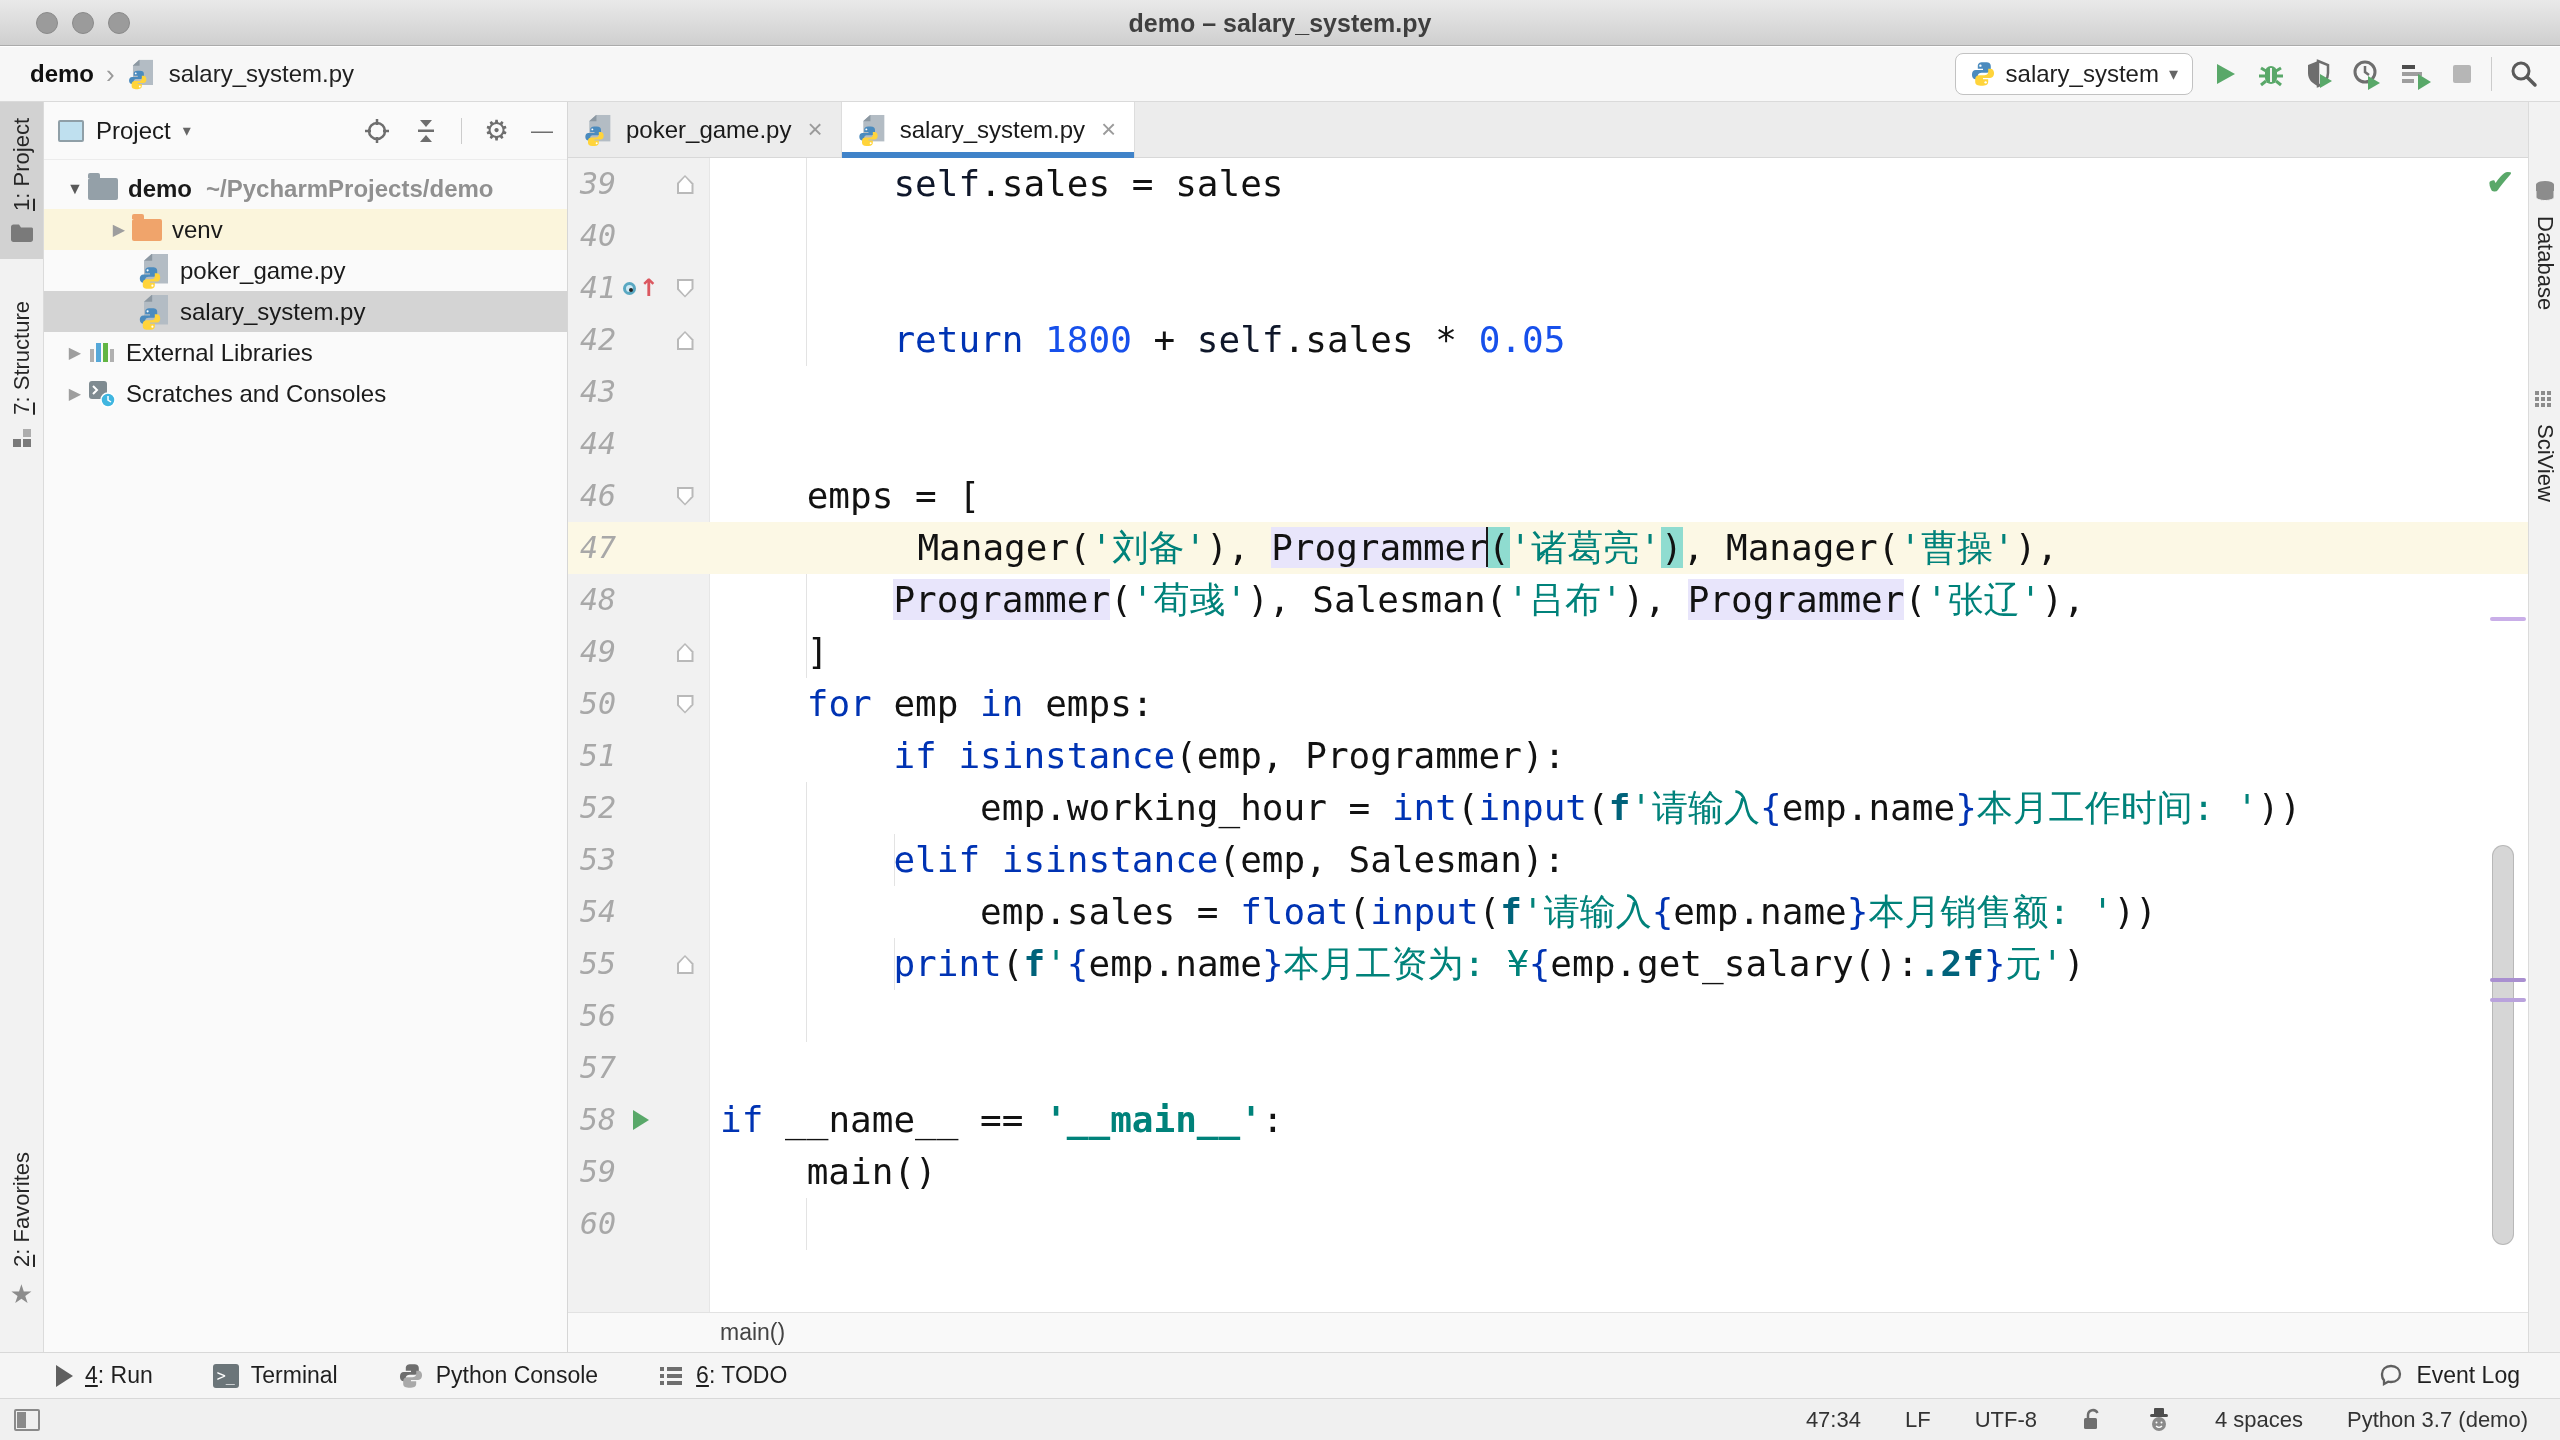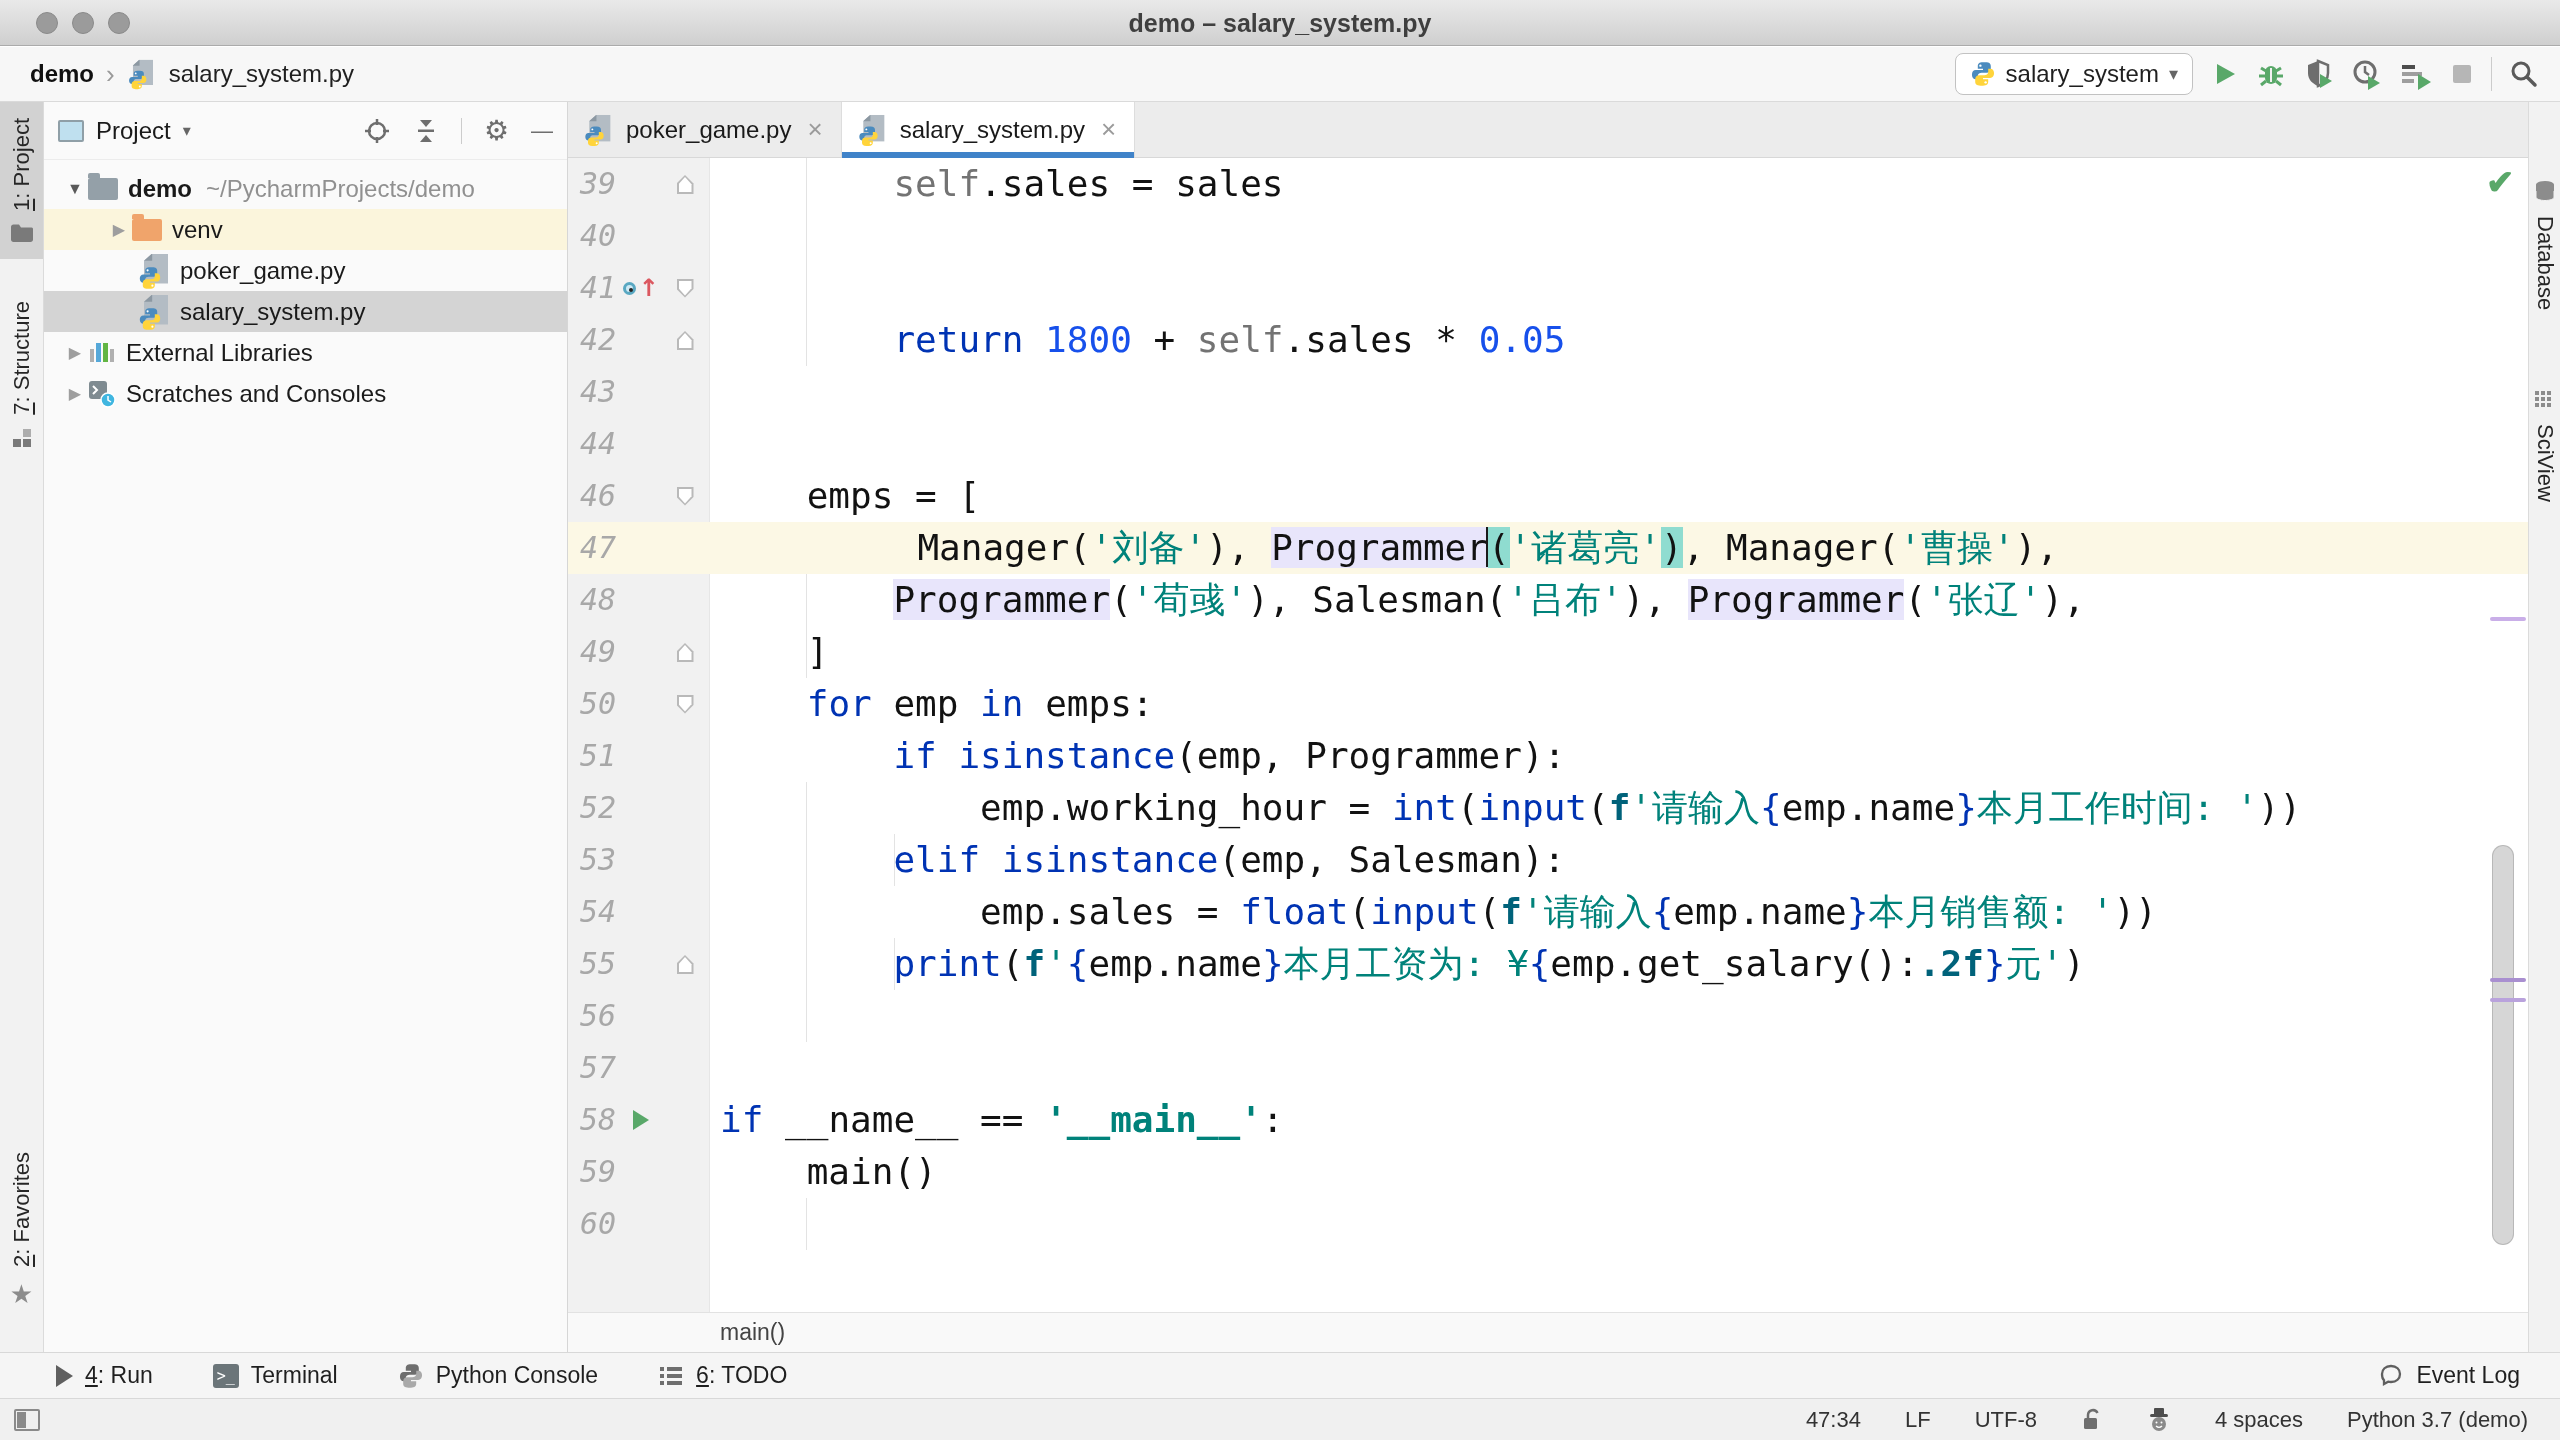--- a/index.html
+++ b/index.html
@@ -49,21 +49,21 @@
   .proj-header .ptitle{font-size:24px;color:#1A1A1A;}
   .proj-header .dd{font-size:16px;color:#666;}
   .ph-icons{margin-left:auto;display:flex;align-items:center;gap:22px;color:#6E6E6E;}
   .ph-icons .glyph{font-size:28px;line-height:28px;color:#6E6E6E;}
   .winicon{width:26px;height:22px;border:2px solid #8F9FA7;background:#BFE0EF;border-radius:2px;}
   .tree{padding-top:8px;font-size:24px;}
   .trow{height:41px;display:flex;align-items:center;white-space:nowrap;}
   .trow .arrow{width:26px;text-align:center;font-size:16px;color:#595959;flex:none;}
   .trow .arrow.g{color:#9E9E9E;}
   .trow .lbl{margin-left:10px;color:#1A1A1A;}
-  .trow .path{margin-left:14px;color:#909090;}
+  .trow .path{margin-left:14px;color:#909090;font-weight:bold;}
   .trow.sel{background:#D4D4D4;}
   .trow.libroot{background:#FBF5DC;}
   .ind0{padding-left:18px;} .ind1{padding-left:62px;} .ind1b{padding-left:96px;}
   .folder{width:30px;height:22px;border-radius:2px;position:relative;flex:none;}
   .folder::before{content:"";position:absolute;top:-5px;left:0;width:12px;height:5px;border-radius:2px 2px 0 0;background:inherit;}
   .folder.gray{background:#94A0A8;} .folder.orange{background:#F0A46B;}
 
   
   .pyfile{position:relative;width:30px;height:34px;flex:none;}
   .pyfile .page{position:absolute;left:4px;top:0;width:24px;height:30px;background:#B3BCC4;
@@ -87,21 +87,21 @@
   .code-lines{position:relative;}
   .code-line{position:relative;display:flex;align-items:center;height:52px;
     font-family:"DejaVu Sans Mono",monospace;font-size:36px;line-height:52px;white-space:pre;color:#121212;}
   .code-line.current{background:#FCF8E5;gap:8px;}
   .ln{width:48px;text-align:right;font-size:30px;color:#A8A8A8;flex:none;
     font-family:"DejaVu Sans Mono",monospace;font-style:italic;}
   .icell{width:50px;flex:none;display:flex;justify-content:center;align-items:center;gap:2px;}
   .fcell{width:38px;flex:none;display:flex;justify-content:center;align-items:center;}
   .codetxt{margin-left:16px;}
   .tk-p{color:#121212;} .tk-k{color:#0033B3;} .tk-s{color:#00827A;}
-  .tk-sb{color:#00827A;font-weight:bold;} .tk-num{color:#1750EB;} .tk-slf{color:#737373;}
+  .tk-sb{color:#00827A;font-weight:bold;} .tk-num{color:#1750EB;} .tk-slf{color:#0f172a;}
   .tk-f{color:#00627A;font-weight:bold;} .tk-br{color:#0033B3;}
   .tk-hlid{background:#E8E5FB;color:#121212;} .tk-hlp{background:#8FDCD0;color:#121212;}
   .caret{display:inline-block;width:3px;height:40px;background:#1A1A1A;vertical-align:-7px;margin:0 -1.5px;}
 
   .foldm{position:relative;width:17px;height:19px;}
   .foldm::before{content:"";position:absolute;inset:0;background:#B9B9B9;
     clip-path:polygon(0 0,100% 0,100% 55%,50% 100%,0 55%);}
   .foldm::after{content:"";position:absolute;inset:2px;background:#FFF;
     clip-path:polygon(0 0,100% 0,100% 52%,50% 100%,0 52%);}
   .foldm.up{transform:scaleY(-1);}

